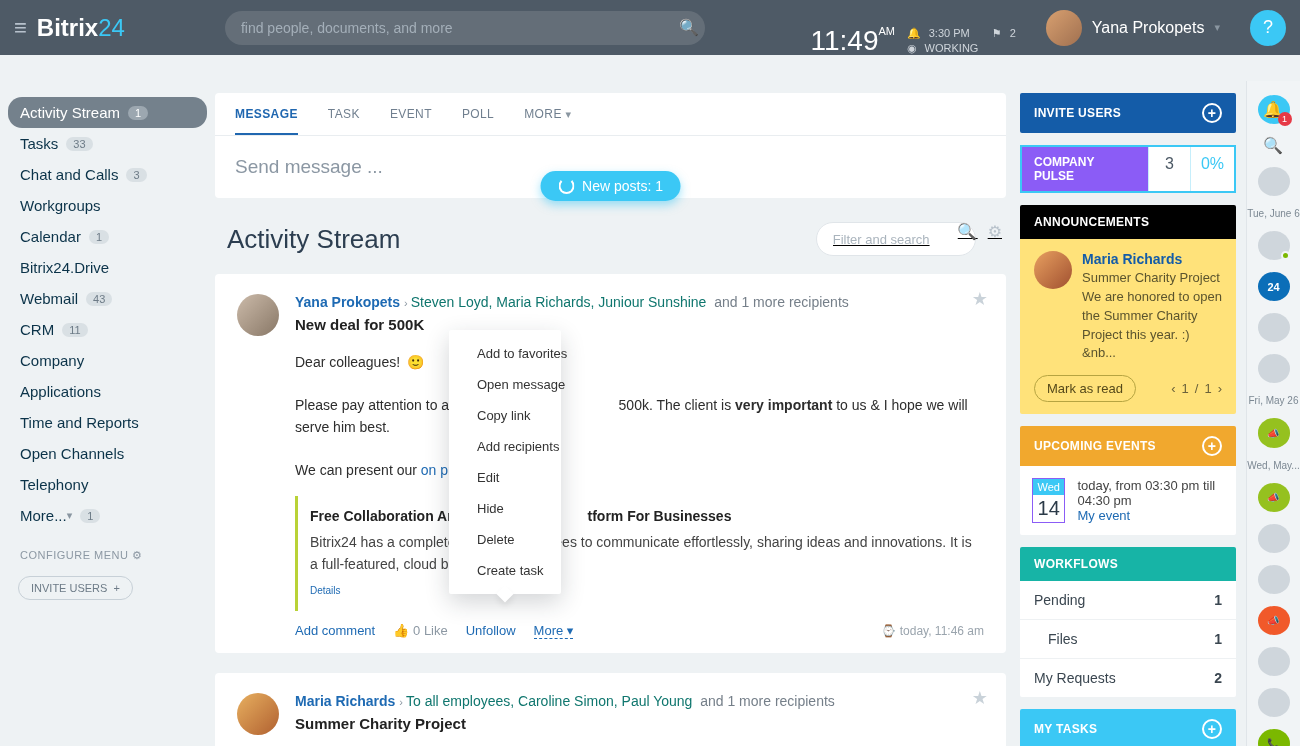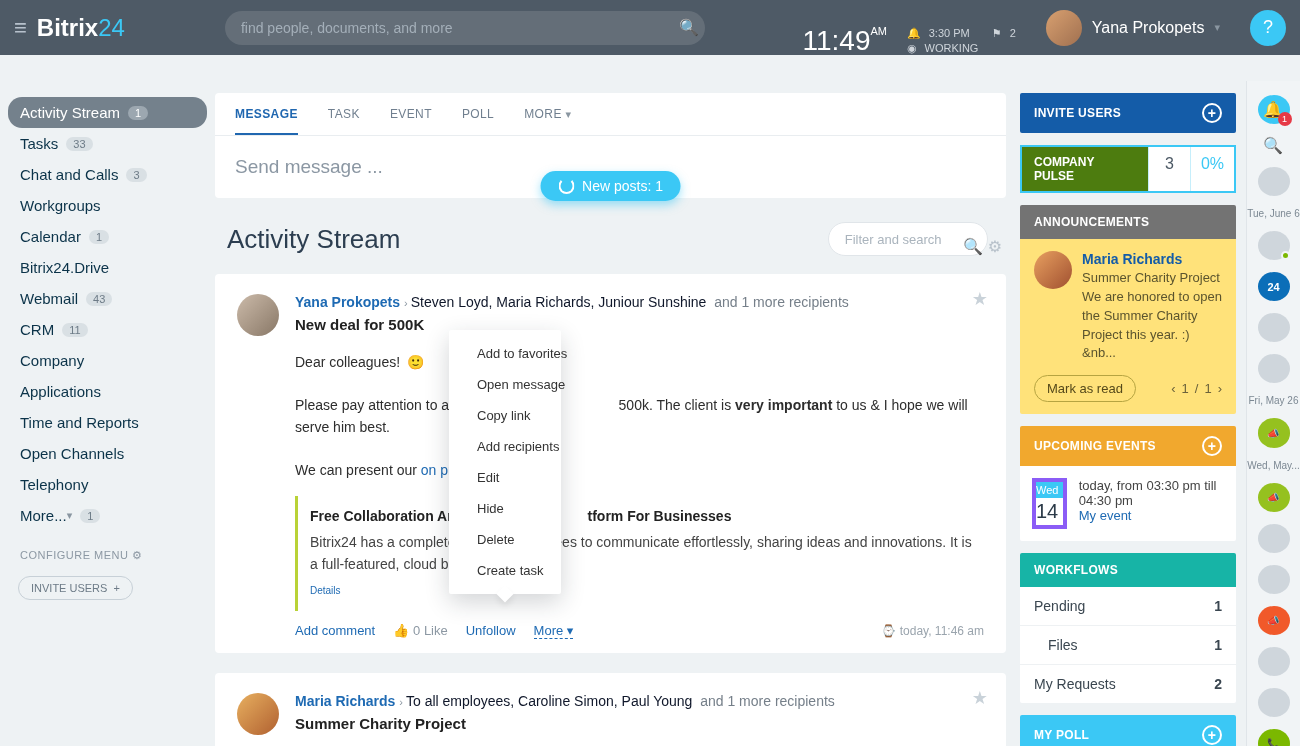--- a/index.html
+++ b/index.html
@@ -6,21 +6,21 @@
 body { background: #eef2f4; width: 1300px; height: 746px; overflow: hidden; }
 .topbar { background: #4e5a66; height: 55px; display: flex; align-items: center; padding: 0 14px; color: #fff; }
 .hamburger { color: #b7c1cc; font-size: 22px; margin-right: 10px; cursor: pointer; }
 .logo { font-size: 24px; font-weight: 300; }
 .logo b { font-weight: 600; }
 .logo span.num { color: #3bc8f5; }
 .search-wrap { margin-left: 100px; }
 .search { background: #646e78; border: none; border-radius: 18px; height: 34px; width: 480px; padding: 0 38px 0 16px; color: #cfd6dd; font-size: 14px; }
 .search::placeholder { color: #a4afb9; }
 .search-icon { margin-left: -30px; color: #a4afb9; }
-.clock { margin-left: auto; display: flex; align-items: center; gap: 20px; margin-top: 27px; }
+.clock { margin-left: auto; display: flex; align-items: center; gap: 12px; margin-top: 27px; }
 .clock-time { font-size: 28px; font-weight: 300; }
 .clock-ampm { font-size: 11px; vertical-align: top; }
 .clock-meta { font-size: 11px; line-height: 1.4; color: #cfd5db; }
 .clock-meta .row { display:flex; gap:8px; align-items:center;}
 .user-area { display: flex; align-items: center; gap: 10px; margin-left: 30px; }
 .avatar { width: 36px; height: 36px; border-radius: 50%; background: linear-gradient(135deg,#d8a070,#a07050); }
 .help-btn { width: 36px; height: 36px; border-radius: 50%; background: #3bc8f5; display: flex; align-items: center; justify-content: center; margin-left: 30px; font-size: 18px; }
 
 .layout { display: flex; height: 691px; margin-top: 26px; }
 .sidebar { width: 215px; background: #eef2f4; padding: 16px 8px; overflow-y: auto; }
@@ -35,33 +35,33 @@
 .composer-card { background: #fff; border-radius: 4px; margin: 12px 0 0; }
 .tabs { display: flex; gap: 30px; padding: 14px 20px 0; border-bottom: 1px solid #e9edf0; font-size: 12px; color: #707f8f; }
 .tab { padding-bottom: 12px; cursor: pointer; letter-spacing: .4px; }
 .tab.active { color: #2067b0; border-bottom: 2px solid #2067b0; font-weight: 600; }
 .send-msg { padding: 20px; font-size: 19px; color: #8b97a3; }
 .new-posts { position: absolute; left: 50%; transform: translateX(-50%); top: 90px; background: #3bc8f5; color: #fff; border-radius: 18px; padding: 7px 18px; font-size: 14px; display: flex; align-items: center; gap: 8px; box-shadow:0 4px 10px rgba(59,200,245,.5);}
 .refresh-ico { display:inline-block; width:16px; height:16px; border:2px solid #fff; border-top-color:transparent; border-radius:50%;}
 
 .page-head-row { display:flex; align-items:center; padding: 24px 0 18px 12px; }
 .page-title { font-size: 26px; font-weight: 300; color: #2c3e50; }
-.filter-search { margin-left: auto; display:flex; align-items:flex-end; gap:4px; padding-right:4px;}
+.filter-search { margin-left: auto; display:flex; align-items:flex-start; gap:10px; padding-right:4px;text-decoration:underline;}
 .filter-input { background:#fff; border:1px solid #e0e5e9; border-radius: 18px; height:34px; width:160px; padding:0 32px 0 16px; font-size:13px; color:#555;}
 .filter-input::placeholder{color:#aab4bd;}
 .gear { color:#b8c2cb; font-size:16px;}
 
 .post-card { background: #fff; border-radius: 4px; padding: 20px 22px 14px 22px; margin-bottom: 20px; position: relative; }
 .post-star { position:absolute; right:18px; top:14px; color:#c9d2d9; font-size:18px;}
 .post-head { display:flex; gap:16px; }
 .post-avatar { width:42px; height:42px; border-radius:50%; background:linear-gradient(135deg,#cba,#876); flex-shrink:0;}
 .post-av2 { background:linear-gradient(135deg,#e8b060,#b06030);}
 .post-meta { font-size: 14px; }
 .post-author { color: #1e6ab3; font-weight: 600; }
-.post-recip { color: #0f172a; }
+.post-recip { color: #0f766e; }
 .post-recip-more { color:#757f89;}
 .post-title { font-weight: 700; margin-top: 6px; font-size: 15px; color:#222;}
 .post-body { margin: 16px 0 10px 58px; font-size: 14px; color: #2d2d2d; line-height: 1.55; }
 .post-body .link { color: #1e6ab3; }
 .quote-box { border-left: 3px solid #b9d237; background: #fff; padding: 10px 12px; margin: 14px 0 8px; font-size: 14px; }
 .quote-box .q-title { font-weight: 700; color:#222; }
 .quote-box .q-body { color:#444; margin-top:4px; }
 .quote-box .details { color:#1e6ab3; font-size:10px; margin-top:8px; display:inline-block;}
 .post-actions { display:flex; gap:18px; margin: 12px 0 0 58px; font-size: 13px; color:#1e6ab3; align-items:center;}
 .post-actions .action { cursor:pointer; }
@@ -74,34 +74,34 @@
 .context-arrow { position:absolute; bottom:-6px; left:50%; transform:translateX(-50%) rotate(45deg); width:12px; height:12px; background:#fff; box-shadow:3px 3px 6px rgba(0,0,0,.08);}
 
 .charity-banner { background:#f6fbe0; border-radius:4px; padding:14px 18px; margin:16px 0 0 58px; font-size:14px; color:#333;}
 
 .rightcol { width: 240px; padding: 12px 10px 12px 14px; display:flex; flex-direction:column; gap:12px; overflow-y:auto;}
 .r-card { border-radius:2px; overflow:hidden; font-size:13px;}
 .r-card .hdr { padding:10px 14px; color:#fff; font-weight:600; font-size:12px; display:flex; align-items:center; letter-spacing:.3px;}
 .r-card .hdr .plus { margin-left:auto; width:20px; height:20px; border:2px solid #fff; border-radius:50%; display:flex;align-items:center;justify-content:center; font-size:14px; line-height:1;}
 .invite-hdr { background:#145ca8; }
 .pulse { border:2px solid #3bc8f5; display:flex; align-items:stretch; background:#fff;}
-.pulse .lbl { background:#4d7c0f; color:#fff; padding:8px 12px; font-weight:600; font-size:12px; flex:1;}
+.pulse .lbl { background:#8b5cf6; color:#fff; padding:8px 12px; font-weight:600; font-size:12px; flex:1;}
 .pulse .cell { padding:8px 10px; color:#4b5864; border-left:1px solid #c6eefb; text-align:center; min-width:42px;}
-.announce-hdr { background:#737373; }
+.announce-hdr { background:#000000; }
 .announce-body { background:#ffe27a; padding:12px 14px; }
 .announce-body .a-row { display:flex; gap:10px;}
 .announce-body .a-av { width:38px;height:38px;border-radius:50%;background:linear-gradient(135deg,#e8a060,#a05030); flex-shrink:0;}
 .announce-body .a-name { color:#145ca8; font-weight:600; font-size:14px;}
 .announce-body .a-text { color:#5b542e; font-size:13px; line-height:1.45; margin-top:2px;}
 .announce-foot { display:flex; align-items:center; margin-top:12px; gap:8px;}
 .mark-read { border:1px solid #b6a441; border-radius:14px; padding:5px 12px; font-size:13px; color:#55491a; background:transparent;}
 .pager { margin-left:auto; color:#6b623b; font-size:13px; display:flex; gap:6px; align-items:center;}
 .events-hdr { background:#f1a82e; }
 .evt-body { background:#fff; padding:12px; display:flex; gap:12px;}
-.evt-date { border:4px solid #8b5cf6; width:44px; text-align:left; font-size:11px;}
+.evt-date { border:1px solid #8b5cf6; width:44px; text-align:center; font-size:11px;}
 .evt-date .dow { background:#3bc8f5; color:#fff; padding:2px 0;}
 .evt-date .dn { font-size:20px; color:#2b3a48; padding:2px 0;}
 .evt-text { font-size:13px; color:#444;}
 .evt-text .link{color:#1e6ab3;}
 .wf-hdr { background:#17b4a6; }
 .wf-body { background:#fff; }
 .wf-row { display:flex; padding:11px 14px; border-top:1px solid #eef1f3; font-size:14px; color:#3a4650;}
 .wf-row:first-child{border-top:none;}
 .wf-row .ind { padding-left:14px;}
 .wf-row .cnt { margin-left:auto; font-weight:600;}
@@ -353,21 +353,21 @@
             <span class="cnt">1</span>
           </div>
         <div class="wf-row">
             <span>My Requests</span>
             <span class="cnt">2</span>
           </div>
       </div>
     </div>
     <div class="r-card">
         <div class="hdr tasks-hdr">
-          <span>MY POLL</span>
+          <span>MY TASKS</span>
           <span class="plus">+</span>
         </div>
       </div>
   </div>
 
   <div class="rail">
     <div class="bell">🔔<span class="rb">1</span></div>
     <span class="srch">🔍</span>
     <div class="mini"></div>
     <div class="date">Tue, June 6</div>

